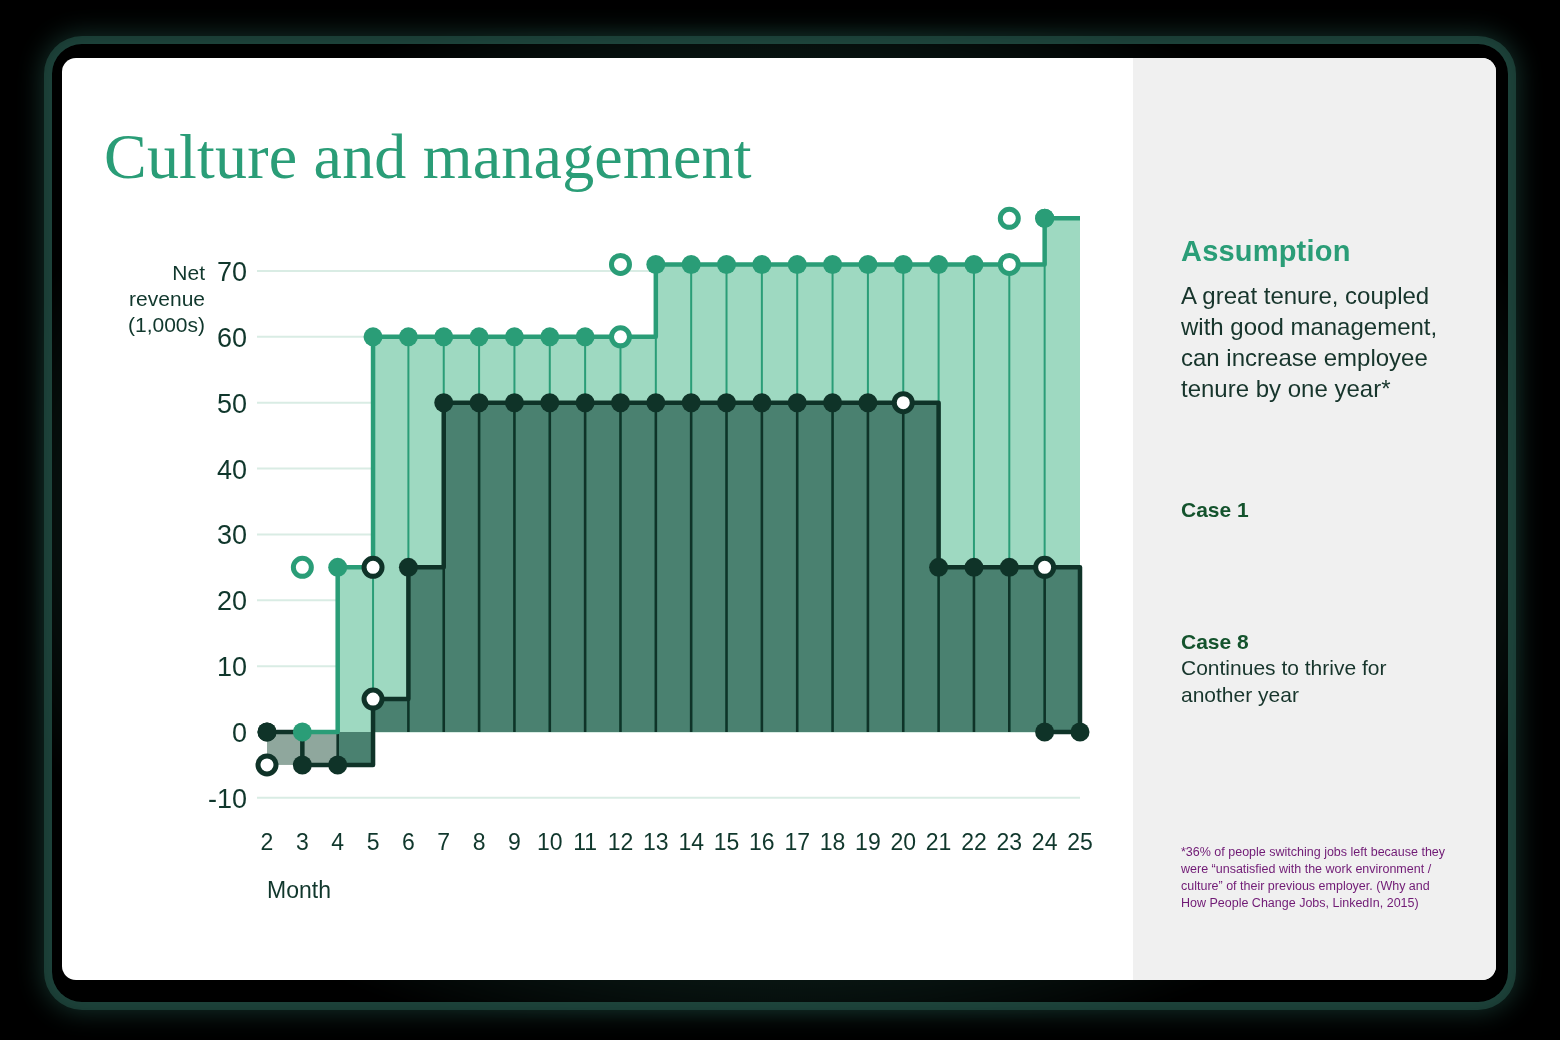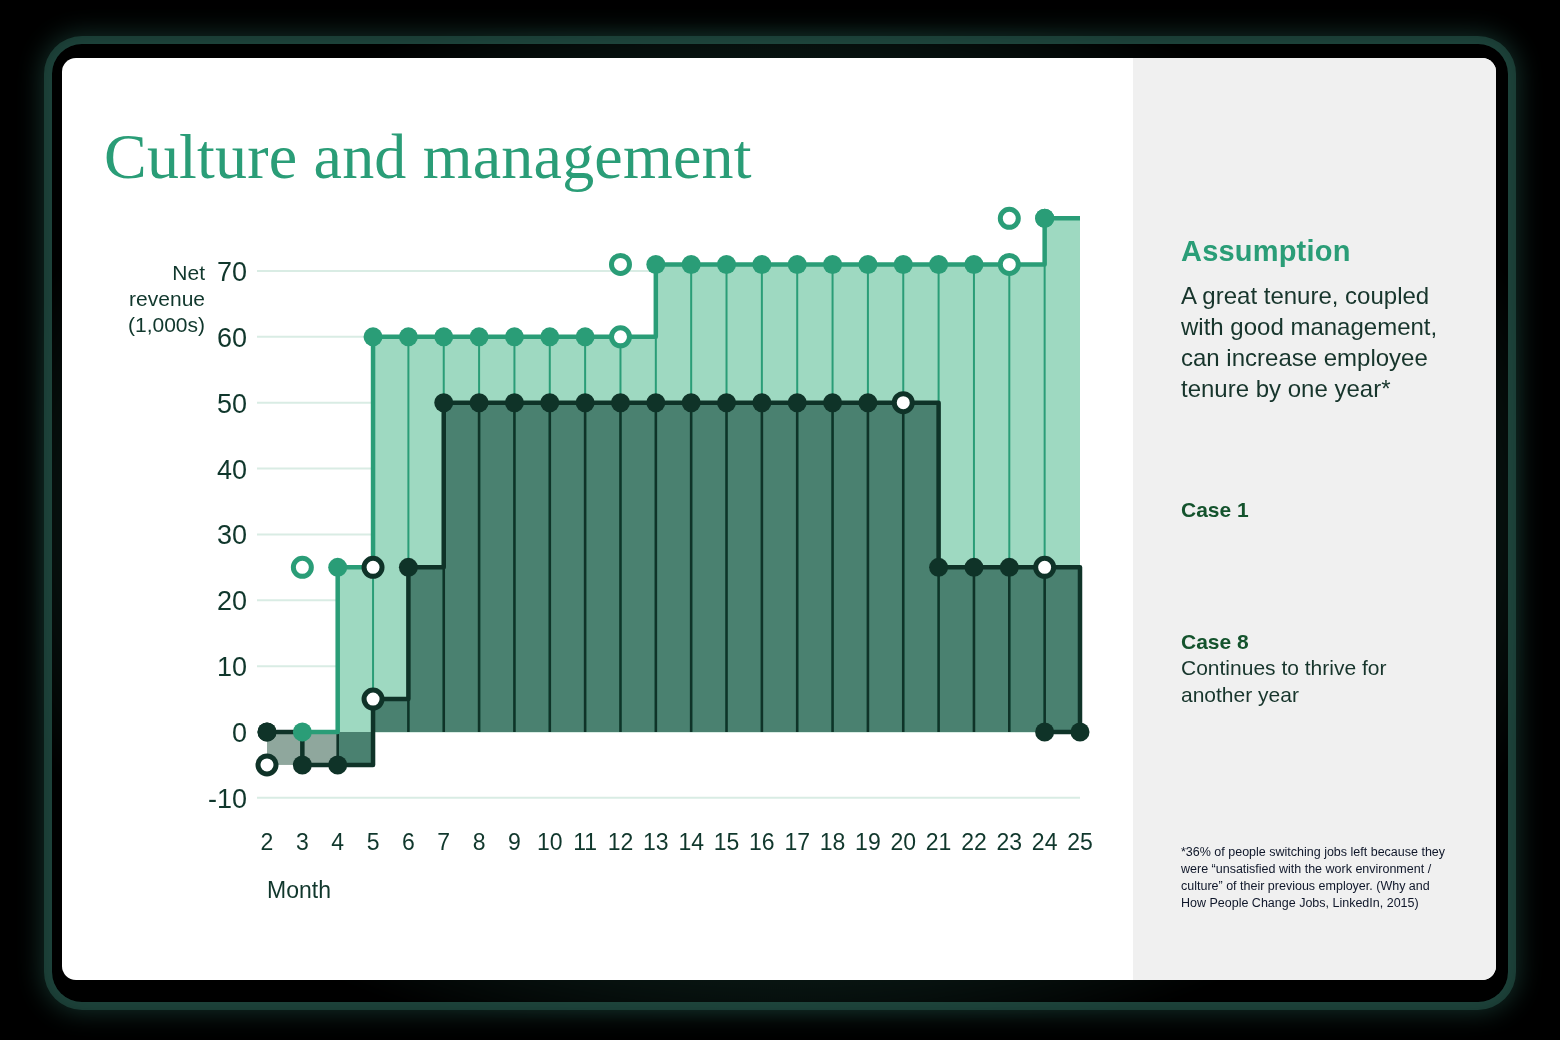--- a/index.html
+++ b/index.html
@@ -61,21 +61,21 @@
   .case-b{
     position:absolute;left:48px;width:278px;font-size:21px;line-height:27px;color:#17352c;
   }
   #case1-h{top:440px;}
   #case1-b{top:464px;}
   #case2-h{top:572px;}
   #case2-b{top:596px;}
 
   #footnote{
     position:absolute;left:48px;top:786px;width:275px;
-    font-size:12.5px;line-height:17px;color:#0f172a;
+    font-size:12.5px;line-height:17px;color:#701a75;
   }
 </style>
 </head>
 <body>
 
 <div id="stage">
   <div id="shadow"></div>
   <div id="shadow2"></div>
 
   <div id="card">

